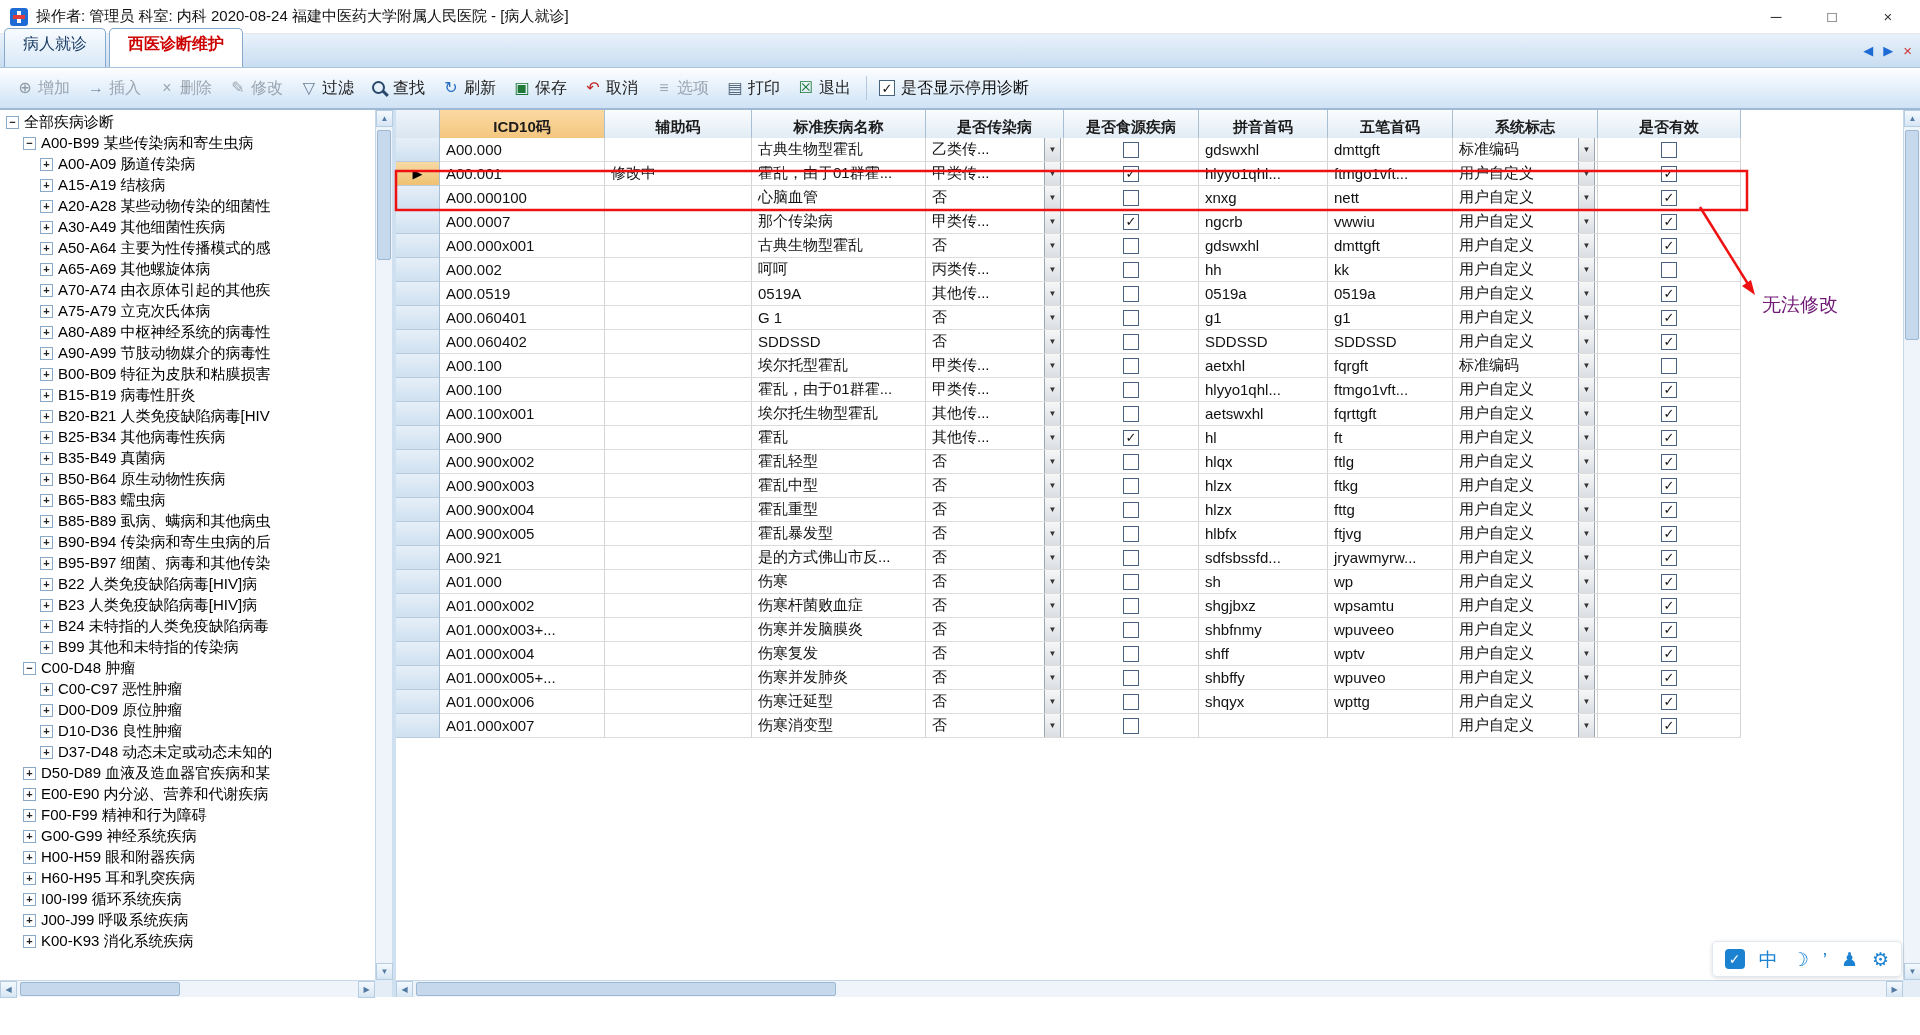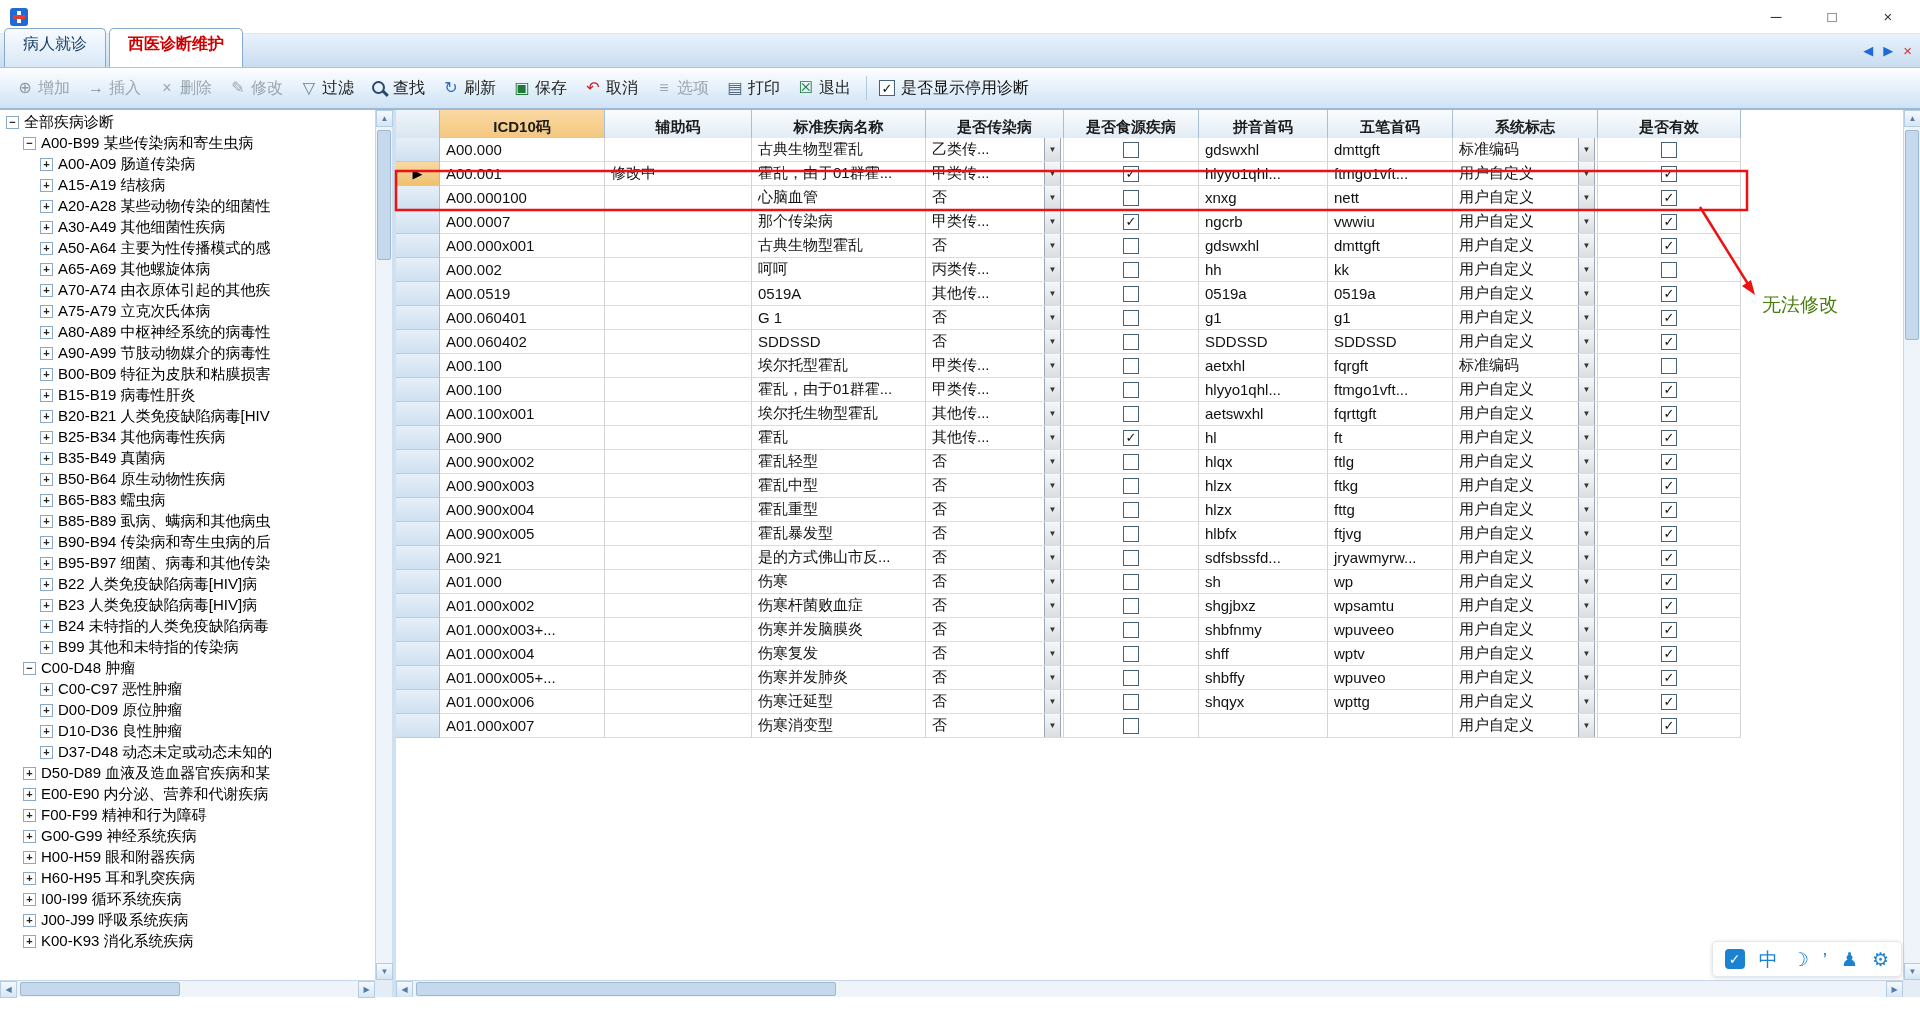--- a/index.html
+++ b/index.html
@@ -89,20 +89,21 @@
   .ime-bar span { font-size:19px; color:#1b82d2; cursor:default; line-height:1; }
   .ime-checkbox { width:20px; height:20px; background:#1b82d2; border-radius:4px; color:#fff !important; font-size:14px !important; display:flex; align-items:center; justify-content:center; }
 </style>
 </head>
 <body>
 
 <div class="app">
 
   <div class="titlebar">
     <span class="app-icon"></span>
+    <span class="title-text">操作者: 管理员 科室: 内科  2020-08-24  福建中医药大学附属人民医院 - [病人就诊]</span>
     <div class="win-controls">
       <span class="win-btn">─</span>
       <span class="win-btn">□</span>
       <span class="win-btn">×</span>
     </div>
   </div>
 
 
   <div class="tabbar">
     <div style="display:flex;align-items:flex-end;">
@@ -933,21 +934,21 @@
       </div>
       <div class="scroll-corner"></div>
     </div>
   </div>
 
   <svg class="annotation-svg" width="1920" height="1035">
     <rect x="396" y="171" width="1351" height="39" fill="none" stroke="#ee1111" stroke-width="2.5"></rect>
     <line x1="1700" y1="207" x2="1748" y2="284" stroke="#ee1111" stroke-width="2.5"></line>
     <polygon points="1755,295 1742,286 1751,280" fill="#ee1111"></polygon>
   </svg>
-  <div class="annotation-text" style="color: #4d7c0f;">无法修改</div>
+  <div class="annotation-text" style="color: #701a75;">无法修改</div>
 
   <div class="ime-bar">
     <span class="ime-checkbox">✓</span>
     <span>中</span>
     <span>☽</span>
     <span>’</span>
     <span>♟</span>
     <span>⚙</span>
   </div>
 

